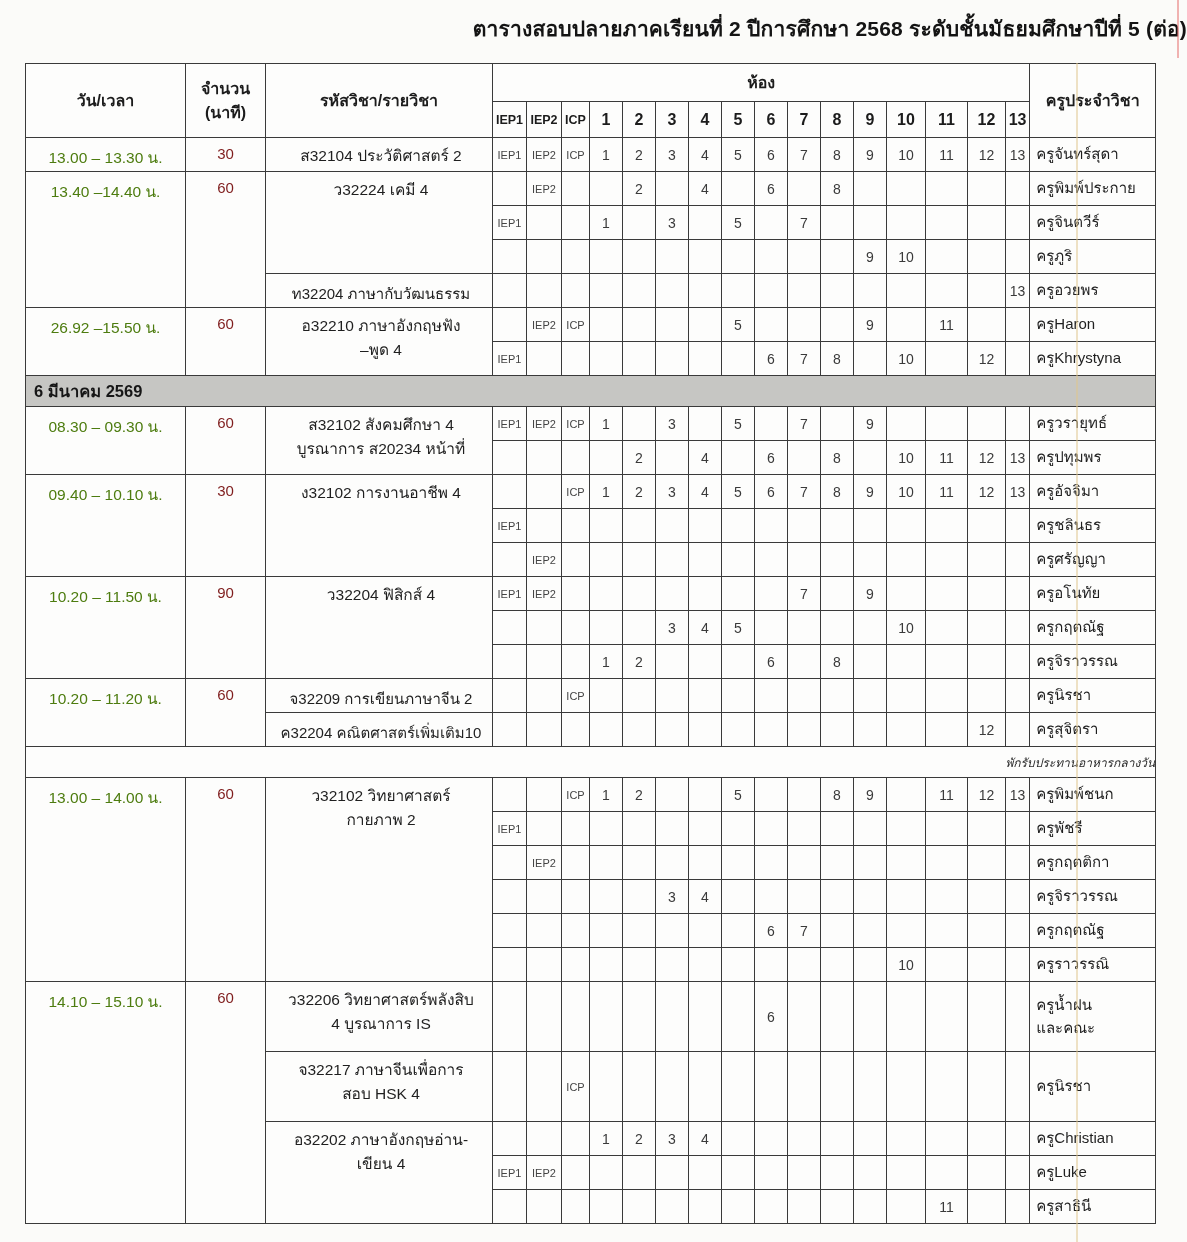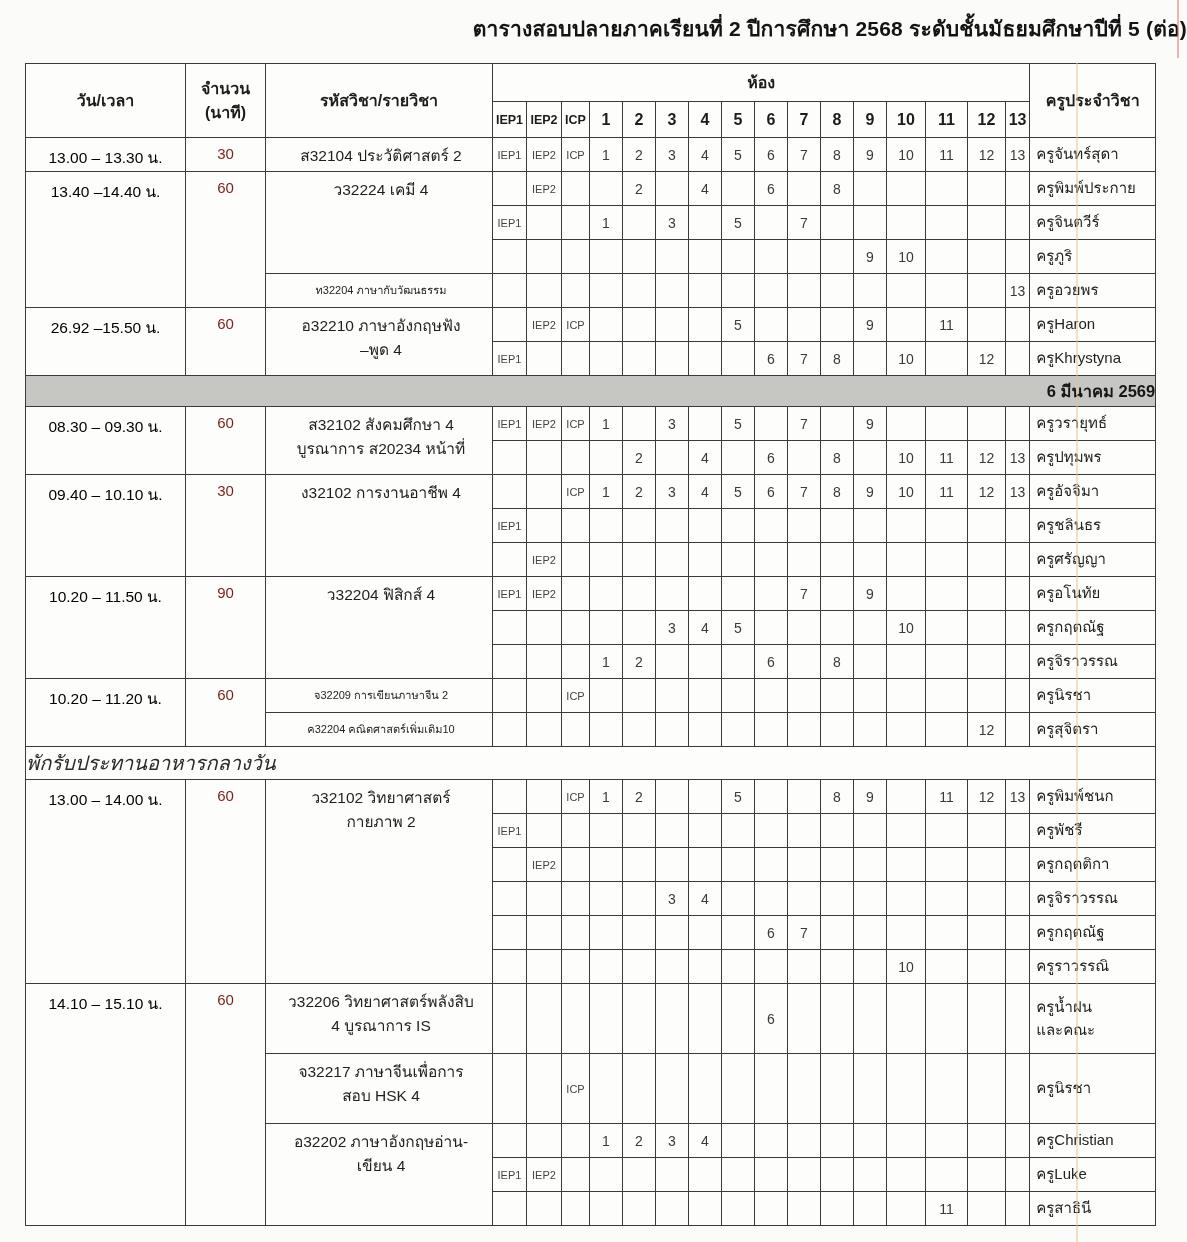--- a/index.html
+++ b/index.html
@@ -27,45 +27,45 @@
   .schedule thead tr.hr2{height:36px;}
   .schedule tbody tr{height:34px;}
   .schedule tbody tr.tall{height:70px;}
   .schedule tbody tr.bannerrow,.schedule tbody tr.lunchrow{height:31px;}
   th.colhead{font-size:16px;font-weight:bold;text-align:center;color:#1c1c1c;}
   th.rh{font-weight:bold;text-align:center;color:#1c1c1c;}
   th.rh.iep{font-size:12.5px;}
   th.rh.num{font-size:16px;}
   td.time{
     vertical-align:top;text-align:center;font-size:15.5px;
-    padding-top:7px;color:#000000;
+    padding-top:7px;color:#4d7c0f;
   }
   td.dur{
     vertical-align:top;text-align:center;font-size:15px;
     padding-top:7px;color:#7f1d1d;
   }
   td.subject{
     vertical-align:top;text-align:center;font-size:15.5px;
     padding:6px 3px 0 7px;white-space:pre-line;line-height:1.55;color:#1f1f1f;
   }
-  td.subject.small{font-size:11px;padding-top:8px;}
+  td.subject.small{font-size:15px;padding-top:8px;}
   td.room{
     text-align:center;vertical-align:middle;font-size:14px;color:#3a3a3a;
   }
   td.room.iep{font-size:11px;color:#444;}
   td.teacher{
     text-align:left;vertical-align:middle;font-size:15px;color:#1f1f1f;
     padding:0 2px 0 6px;white-space:pre-line;line-height:1.5;
   }
   td.banner{
     background:#c6c6c3;font-weight:bold;font-size:16.5px;
-    text-align:right;padding-left:8px;color:#161616;vertical-align:middle;
+    text-align:left;padding-left:8px;color:#161616;vertical-align:middle;
   }
   td.lunch{
-    font-style:italic;text-align:left;font-size:20px;color:#2a2a2a;
+    font-style:italic;text-align:right;font-size:12px;color:#2a2a2a;
     vertical-align:middle;
   }
   .artifact-v{
     position:absolute;top:63px;bottom:0;left:1076px;width:2px;
     background:rgba(223,198,140,.5);pointer-events:none;
   }
   .artifact-pink{
     position:absolute;top:0;left:1177px;width:2px;height:58px;
     background:rgba(231,119,119,.55);pointer-events:none;
   }

